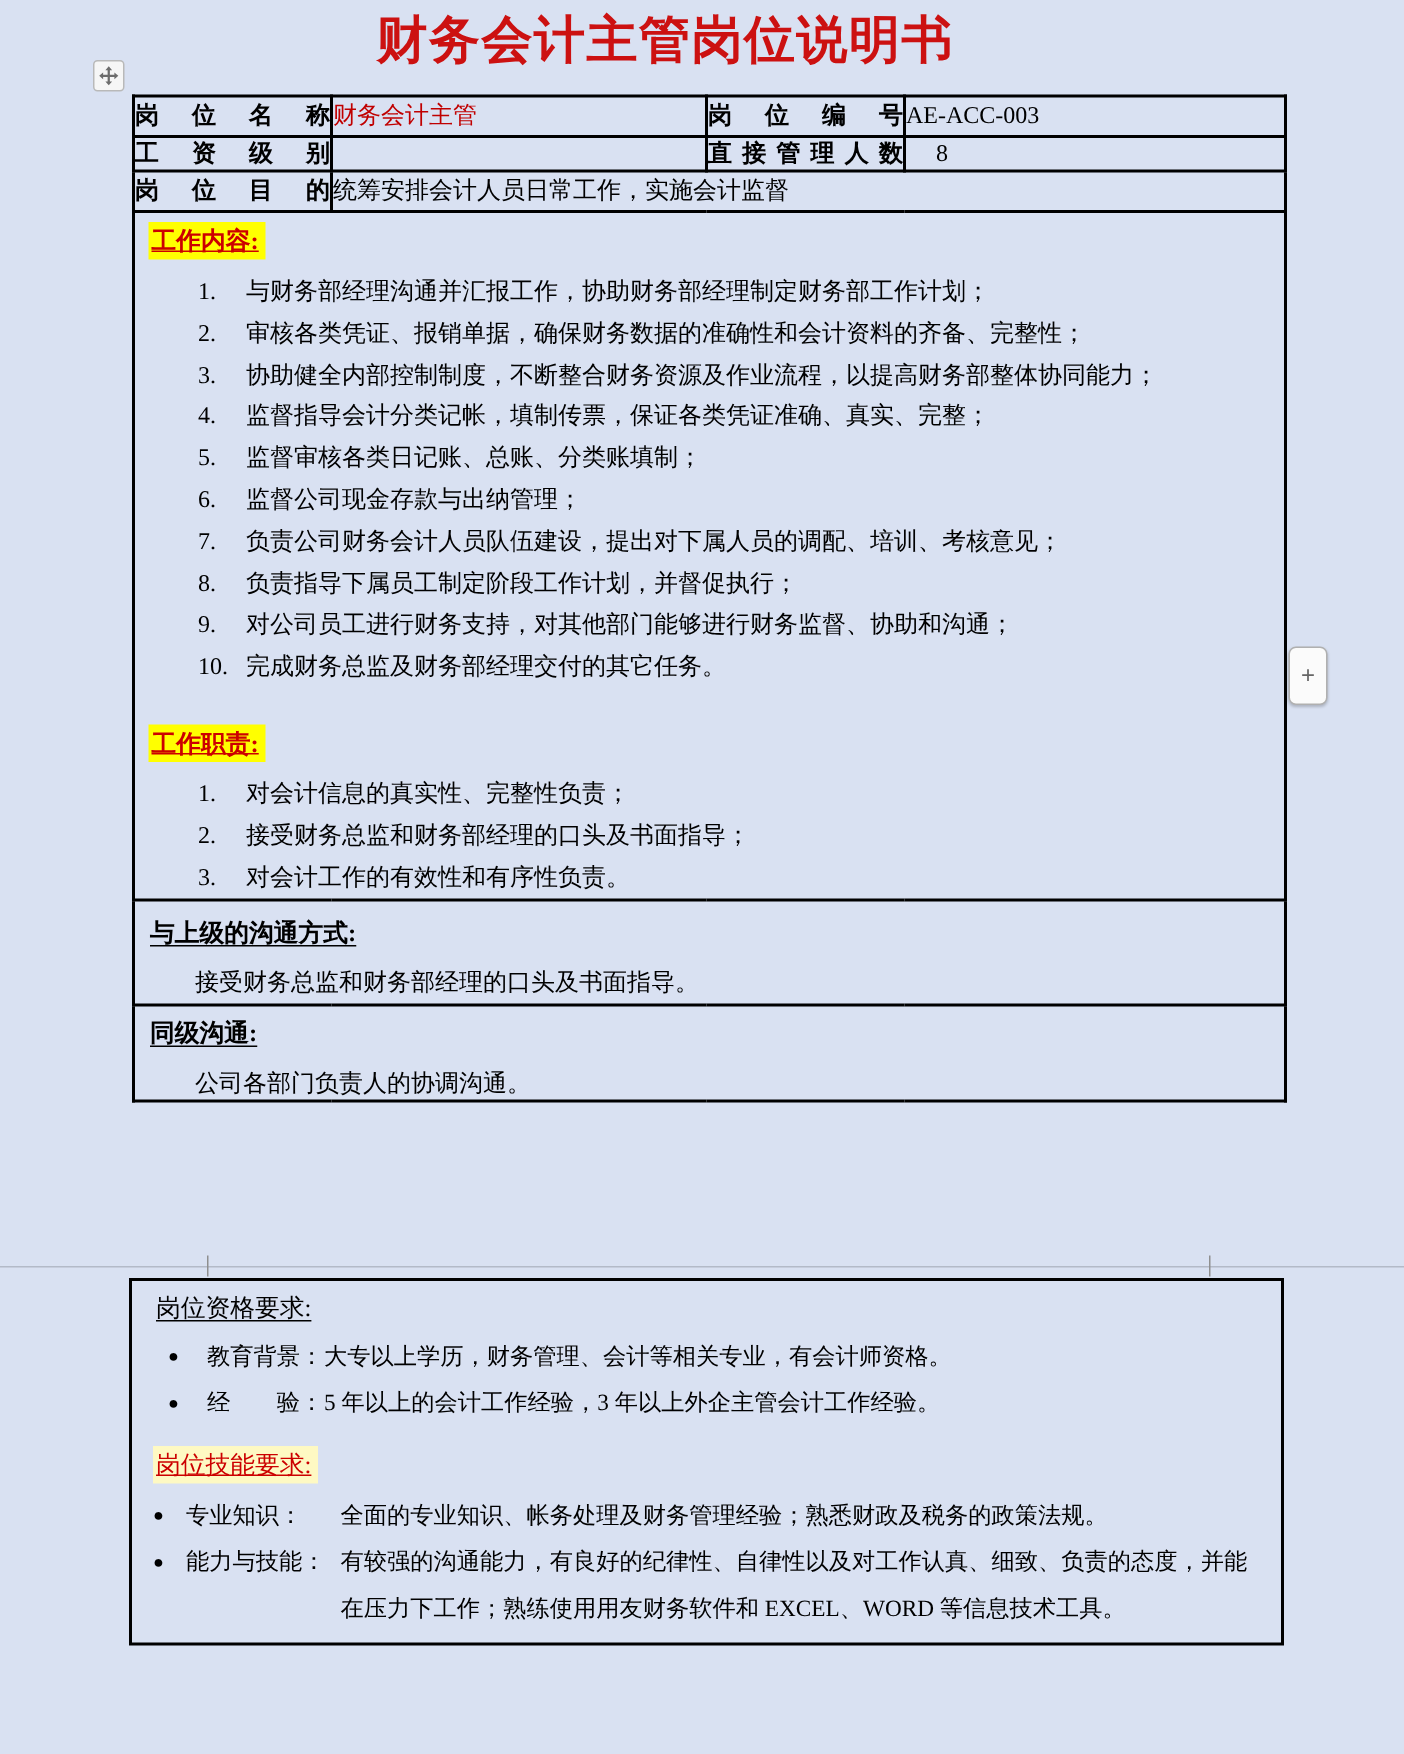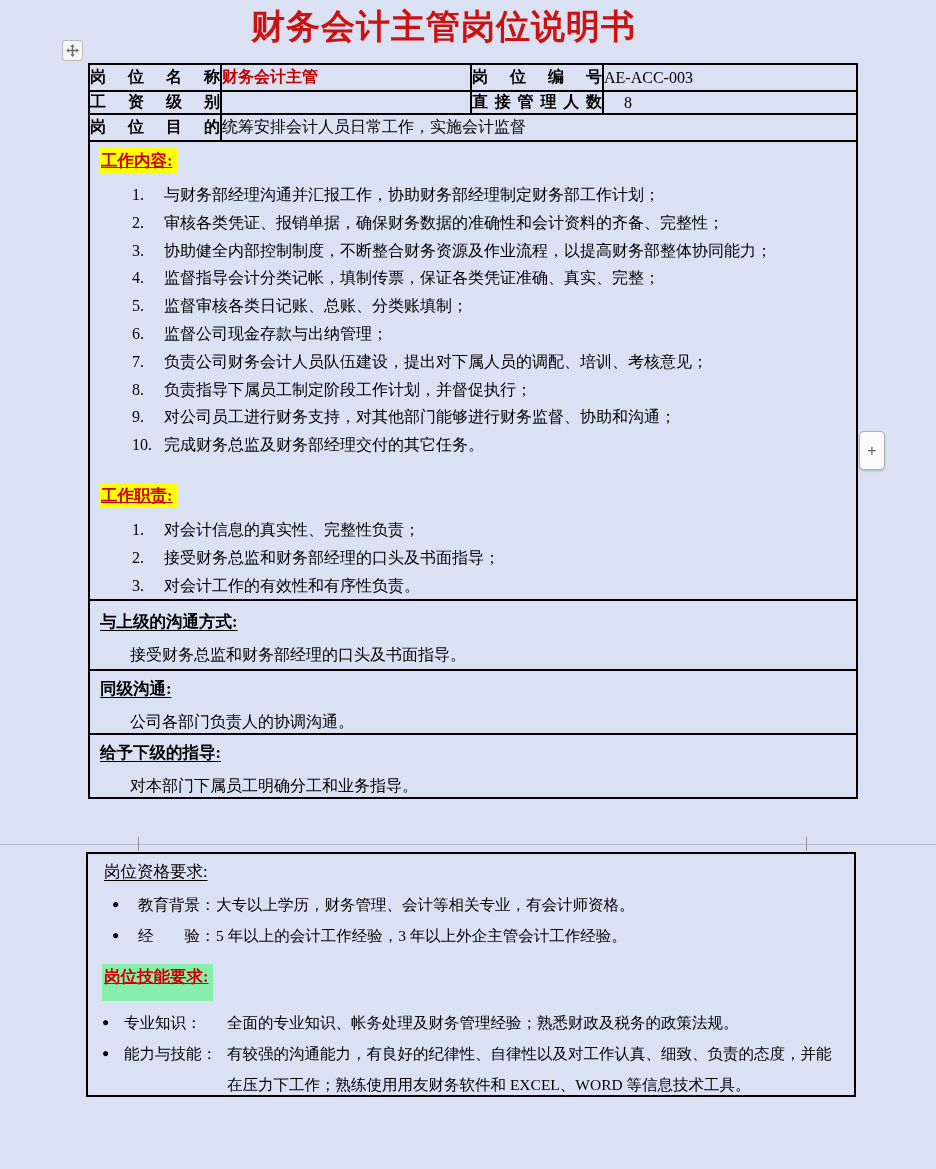--- a/index.html
+++ b/index.html
@@ -39,21 +39,21 @@
   }
   td.lbl{
     font-weight:bold;
     padding:0 12px;
     text-align:justify; text-align-last:justify;
     white-space:nowrap;
   }
   td.val{ padding-left:40px; }
   td.val2{ padding-left:44px; }
   td.val2.short{ padding-left:20px; }
-  .red-bold{ color:#c00000; font-weight:bold; }
+  .red-bold{ color:#c00000; font-weight:normal; }
   
   td.big-cell{ vertical-align:top; height:367px; }
   .hl-heading{ margin:6px 0 0 9px; }
   .hl-heading .hl{
     display:inline-block;
     background:#ffff00; color:#cc0000;
     font-weight:bold; font-size:16.5px;
     text-decoration:underline;
     padding:2px 4px 1px 2px;
   }
@@ -100,24 +100,24 @@
   .bullet{ font-size:12px; }
   .quals .bitem{ margin-left:10px; }
   .quals .bullet{ flex:0 0 26px; }
   .quals .blabel{ flex:0 0 78px; }
   .skills .bullet{ flex:0 0 22px; }
   .skills .blabel{ flex:0 0 103px; }
   .btext{ flex:1; }
   .skills-h{ margin:13px 0 0 0; }
   .skills-h .hl{
     display:inline-block;
-    background:#86efac; color:#cc0000;
-    font-weight:bold; font-size:16.5px;
-    text-decoration:underline;
-    padding:2px 4px 13px 2px;
+    background:#fef9c3; color:#cc0000;
+    font-weight:normal; font-size:16.5px;
+    text-decoration:underline;
+    padding:2px 4px 1px 2px;
   }
   .skills .bitem{ line-height:31px; }
   
   .plus-btn{
     position:absolute; left:859px; top:431px; width:26px; height:39px;
     background:#fbfbfb;
     border:1px solid #b0b0b0; border-radius:5px;
     box-shadow:0 1px 2px rgba(0,0,0,0.2);
     display:flex; align-items:center; justify-content:center;
     color:#666;
@@ -228,26 +228,20 @@
       <div class="comm-h">与上级的沟通方式:</div>
       <div class="comm-t">接受财务总监和财务部经理的口头及书面指导。</div>
     </td>
   </tr>
   <tr>
     <td class="comm-cell" colspan="4" style="height:62px">
       <div class="comm-h">同级沟通:</div>
       <div class="comm-t">公司各部门负责人的协调沟通。</div>
     </td>
   </tr>
-  <tr>
-    <td class="comm-cell" colspan="4" style="height:64px">
-      <div class="comm-h">给予下级的指导:</div>
-      <div class="comm-t">对本部门下属员工明确分工和业务指导。</div>
-    </td>
-  </tr>
 </tbody>
   </table>
 
 <div class="page-divider"></div>
 <div class="tick tick-left"></div>
 <div class="tick tick-right"></div>
 
 <div class="req-table">
   <div class="black-heading">岗位资格要求:</div>
   <div class="bullet-list quals">

